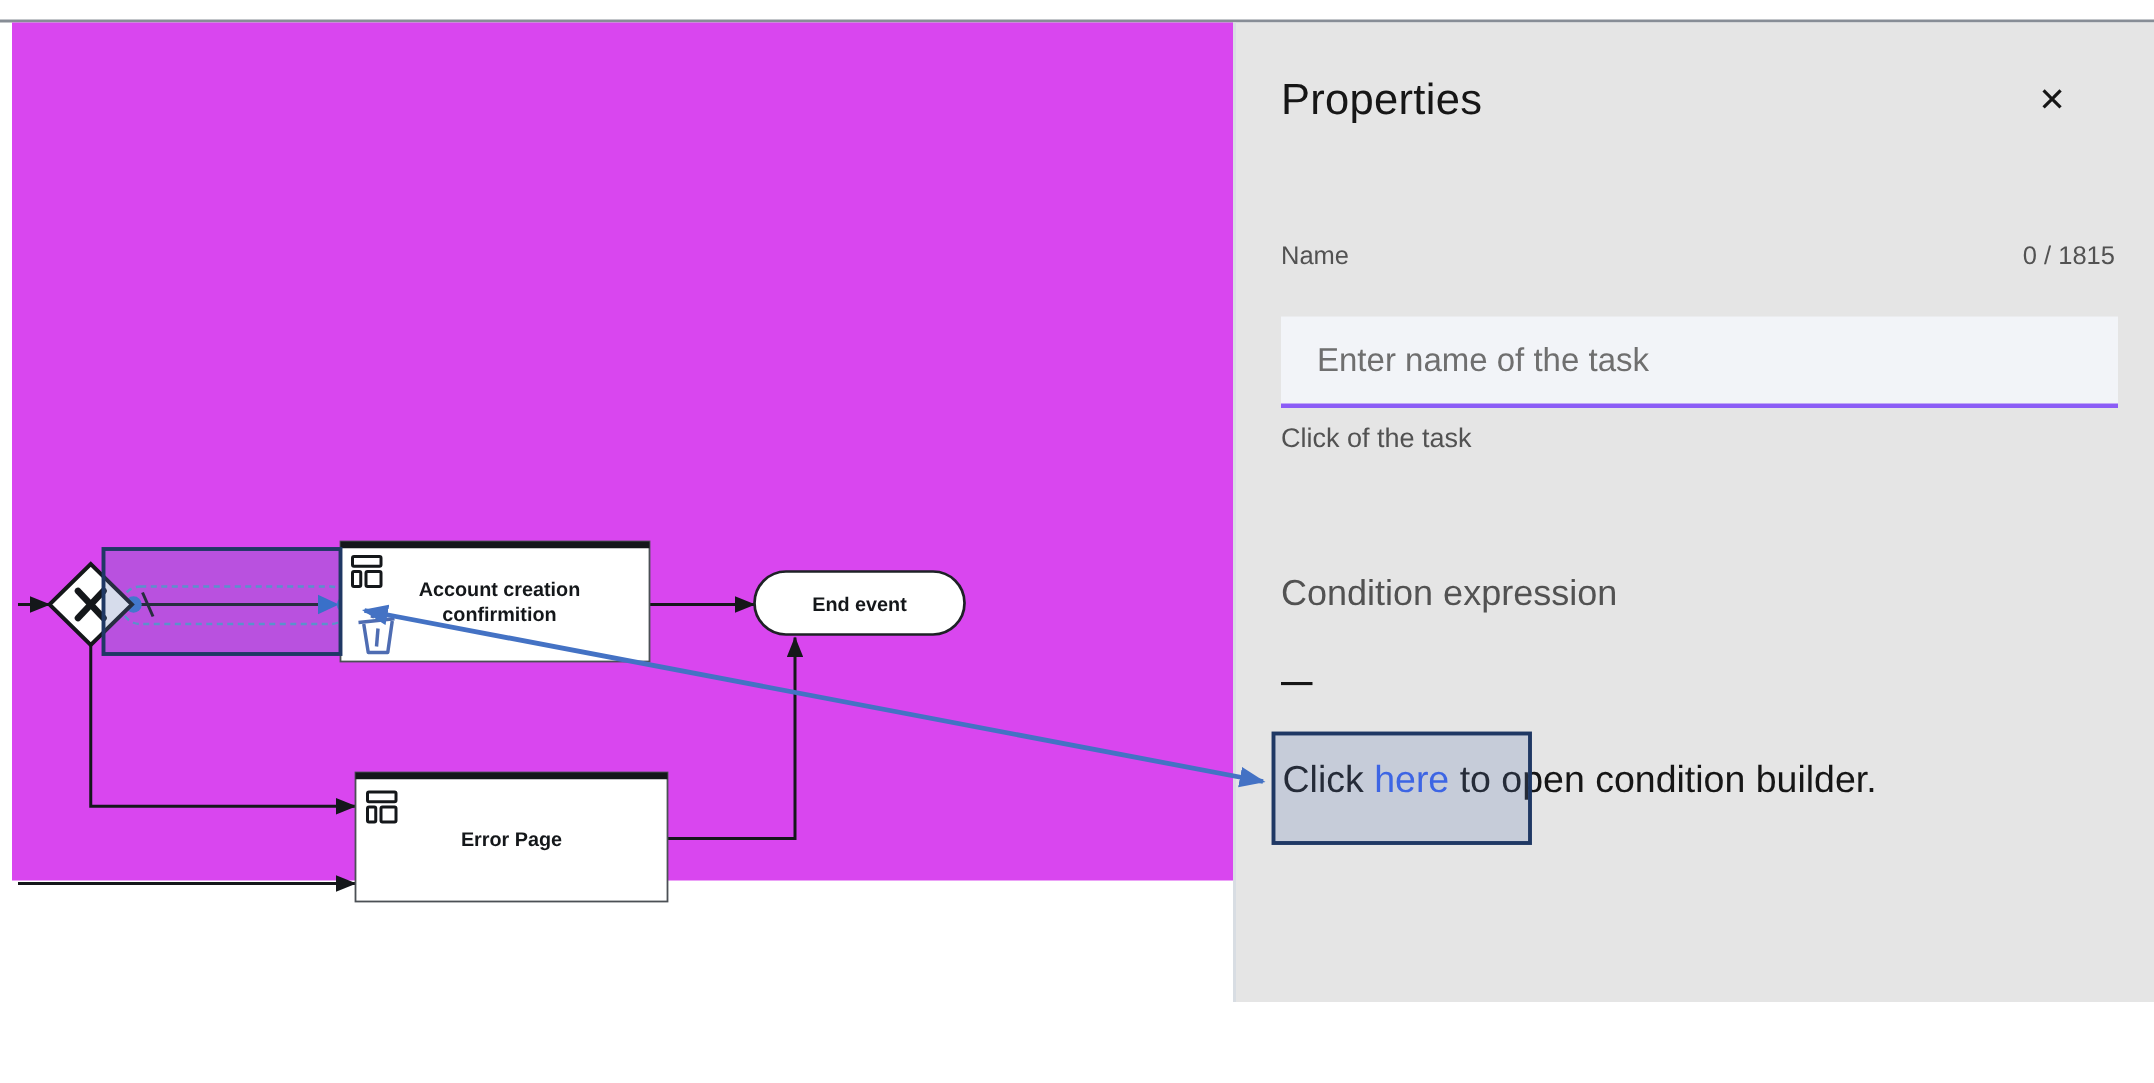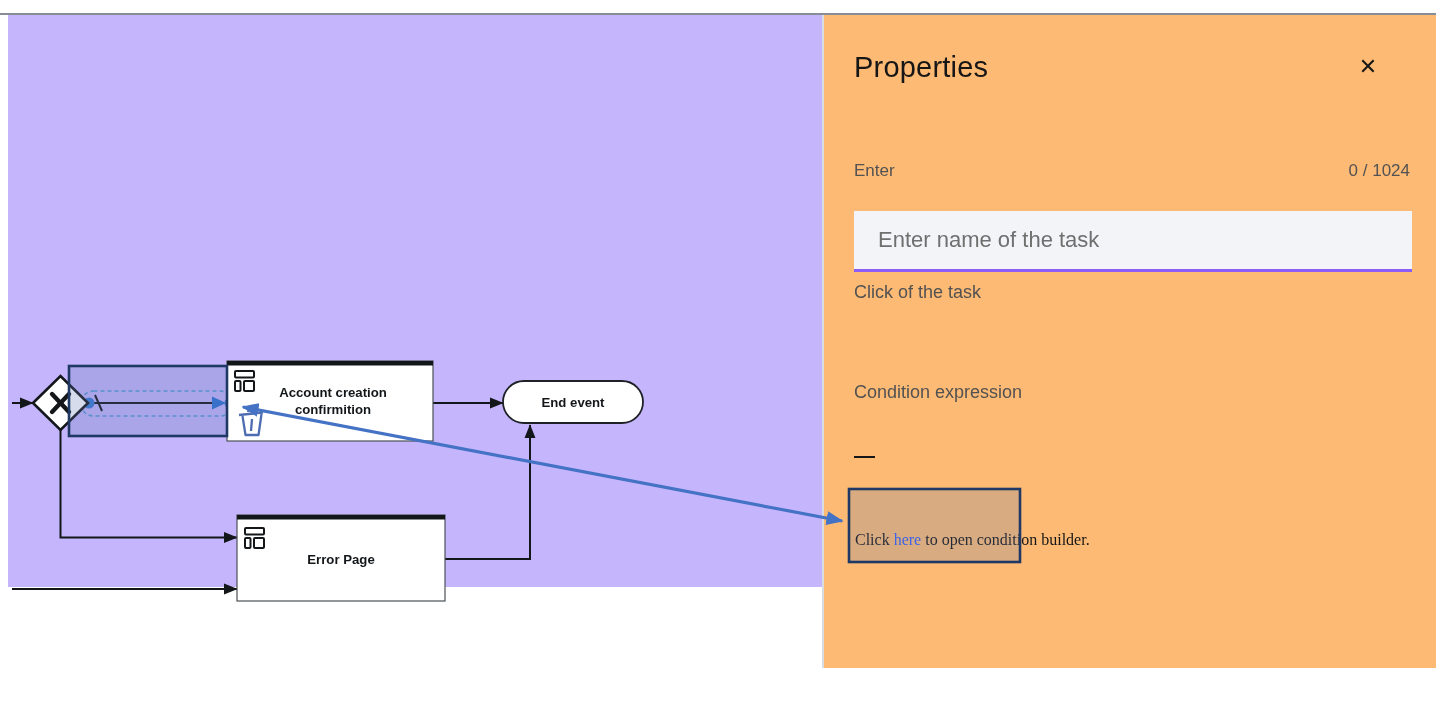--- a/index.html
+++ b/index.html
@@ -12,33 +12,33 @@
   }
   .top-divider {
     position: absolute; left: 0; top: 13px;
     width: 1436px; height: 2px;
     background: #878d96;
   }
   
   .canvas {
     position: absolute; left: 8px; top: 15px;
     width: 814px; height: 572px;
-    background: #c4b5fd;
+    background: #d946ef;
   }
   .canvas svg { display: block; }
   .bpmn-label {
     font-family: "Liberation Sans", sans-serif;
     font-size: 13.2px; font-weight: 700; fill: #14171a;
     text-anchor: middle;
   }
   
   .panel {
     position: absolute; left: 822px; top: 15px;
     width: 614px; height: 653px;
-    background: #fdba74;
+    background: #e5e5e5;
     border-left: 2px solid #d8dde3;
     padding-left: 31px;
   }
   .panel-title {
     position: absolute; left: 30px; top: 36px;
     font-size: 29px; font-weight: 400; color: #161616;
     letter-spacing: 0.2px;
   }
   .close-btn {
     position: absolute; left: 528px; top: 36px;
@@ -62,31 +62,30 @@
     font-family: "Liberation Sans", sans-serif;
     font-size: 22px; color: #161616;
   }
   .name-input::placeholder { color: #6f6f6f; opacity: 1; }
   .helper-text {
     position: absolute; left: 30px; top: 267px;
     font-size: 18px; color: #525252;
   }
   .condition-label {
     position: absolute; left: 30px; top: 367px;
-    font-size: 18px; color: #525252; text-align: right;
+    font-size: 24px; color: #525252; text-align: right;
   }
   .condition-empty {
     position: absolute; left: 30px; top: 428px;
     font-size: 21px; font-weight: 700; color: #161616;
   }
   .condition-hint {
-    position: absolute; left: 31px; top: 508px;
-    font-size: 16px; color: #161616; line-height: 34px;
+    position: absolute; left: 31px; top: 488px;
+    font-size: 25px; color: #161616; line-height: 34px;
     white-space: nowrap;
-    font-family: Liberation Serif, serif;
   }
   .condition-hint a {
     color: #3561f2; text-decoration: none; cursor: pointer;
   }
   
   .overlay {
     position: absolute; left: 0; top: 0;
     width: 1436px; height: 722px;
     pointer-events: none; z-index: 50;
   }
@@ -165,22 +164,22 @@
   </svg>
 </div>
 
 <div class="panel">
   <div class="panel-title">Properties</div>
   <button class="close-btn">
     <span>✕</span>
   </button>
 
   <div class="field-row">
-    <span>Enter</span>
-    <span>0 / 1024</span>
+    <span>Name</span>
+    <span>0 / 1815</span>
   </div>
   <input class="name-input" type="text" placeholder="Enter name of the task" style="">
   <div class="helper-text">Click of the task</div>
 
   <div class="condition-label">Condition expression</div>
   <div class="condition-empty">—</div>
   <div class="condition-hint"><span>Click </span><a>here</a><span> to open condition builder.</span></div>
 </div>
 
 <svg class="overlay" viewBox="0 0 1436 722" xmlns="http://www.w3.org/2000/svg">

